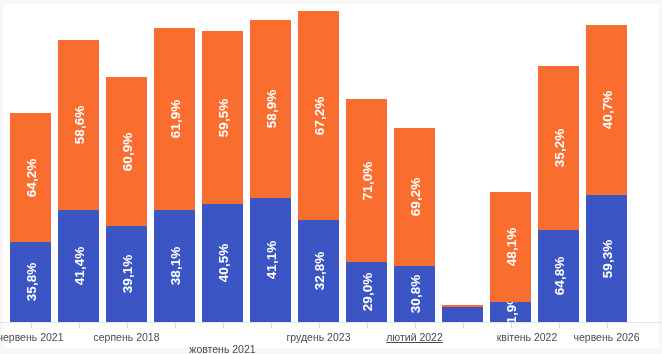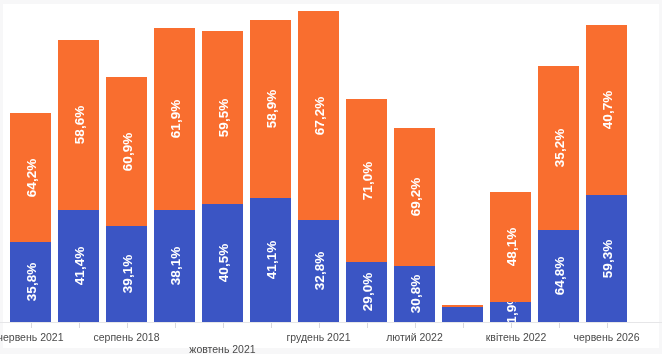--- a/index.html
+++ b/index.html
@@ -227,19 +227,19 @@
       <div class="tick" style="left: 318.5px;"></div>
       <div class="tick" style="left: 366.5px;"></div>
       <div class="tick" style="left: 414.5px;"></div>
       <div class="tick" style="left: 462.5px;"></div>
       <div class="tick" style="left: 510.5px;"></div>
       <div class="tick" style="left: 558.5px;"></div>
       <div class="tick" style="left: 606.5px;"></div>
       <div class="x-label" style="left: 30.5px; color: rgb(74, 74, 74);">червень 2021</div>
       <div class="x-label" style="left: 126.5px; color: rgb(74, 74, 74);">серпень 2018</div>
       <div class="x-label" style="left: 222.5px; color: rgb(74, 74, 74); margin-top: 12px;">жовтень 2021</div>
-      <div class="x-label" style="left: 318.5px; color: rgb(74, 74, 74);">грудень 2021</div>
-      <div class="x-label" style="left: 414.5px; color: rgb(74, 74, 74);">лютий 2022</div>
-      <div class="x-label" style="left: 516px; color: rgb(74, 74, 74);">квітень 2022</div>
+      <div class="x-label" style="left: 318.5px; color: rgb(74, 74, 74);">грудень 2023</div>
+      <div class="x-label" style="left: 414.5px; color: rgb(74, 74, 74); text-decoration: underline;">лютий 2022</div>
+      <div class="x-label" style="left: 527px; color: rgb(74, 74, 74);">квітень 2022</div>
       <div class="x-label" style="left: 606.5px; color: rgb(74, 74, 74);">червень 2026</div>
     </div>
 
 </div>
 
 </body></html>

